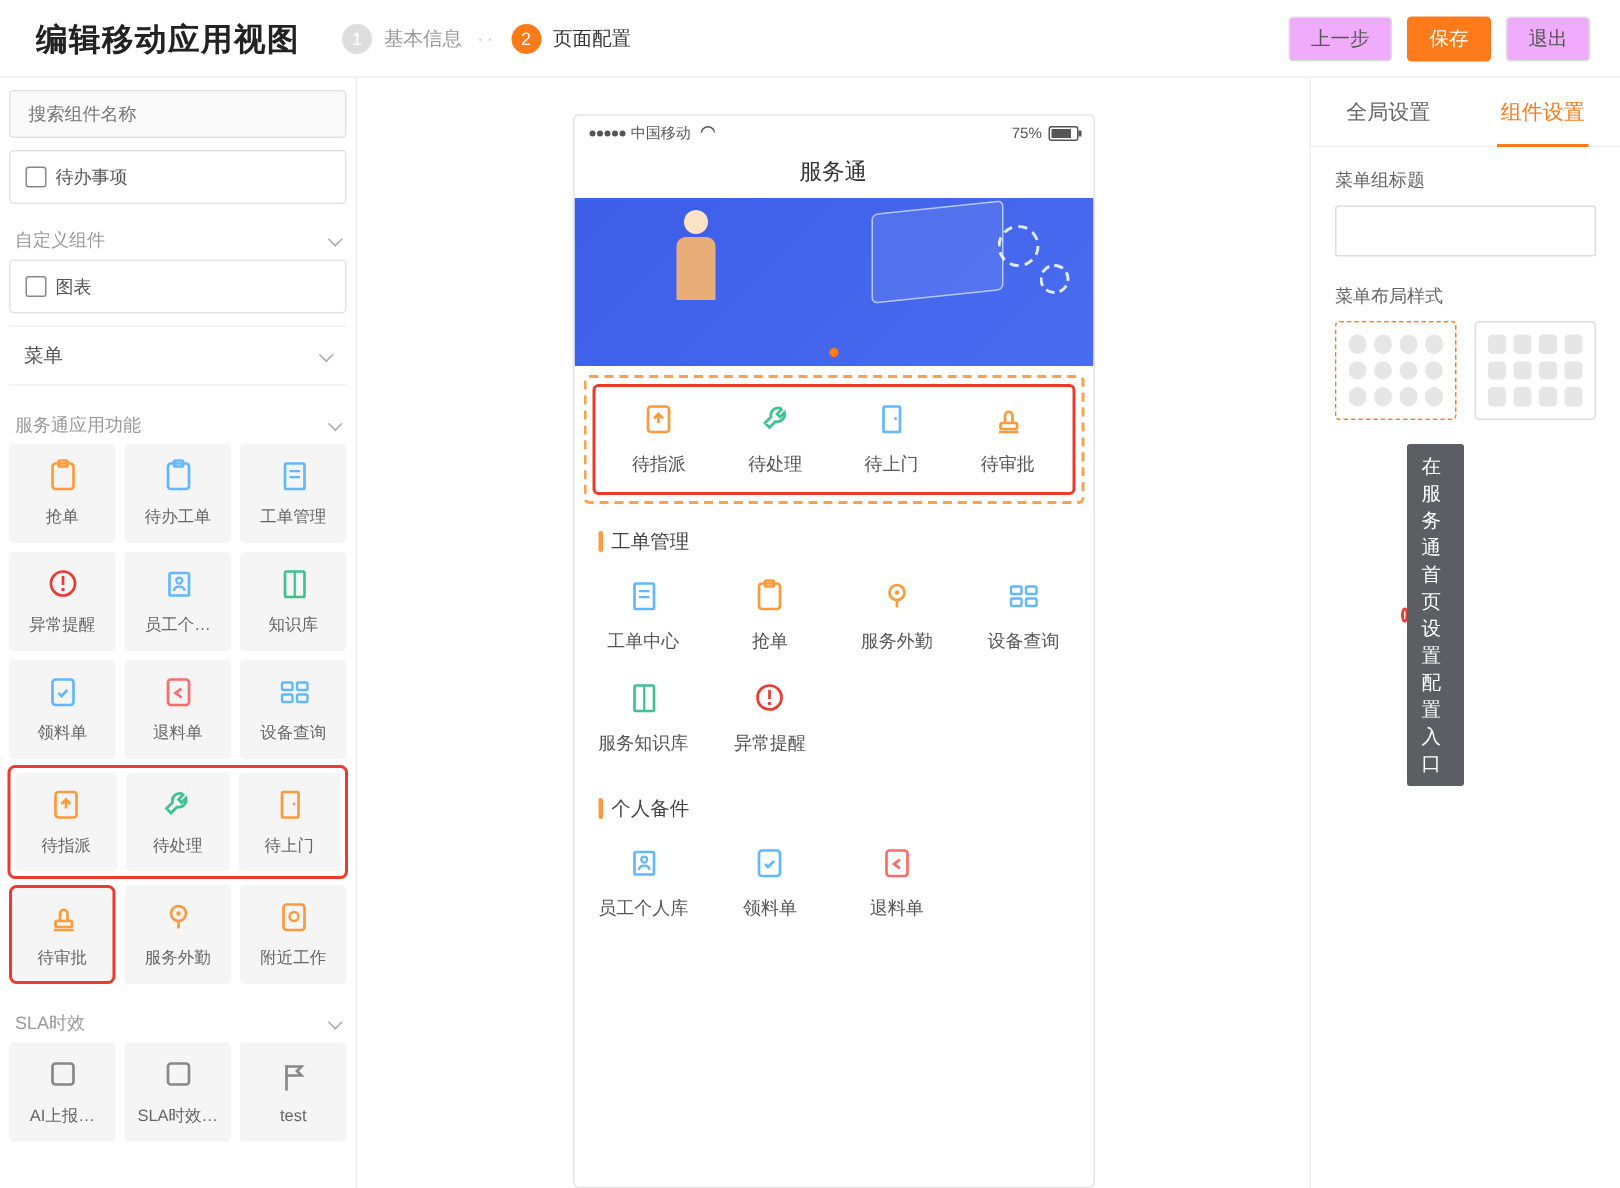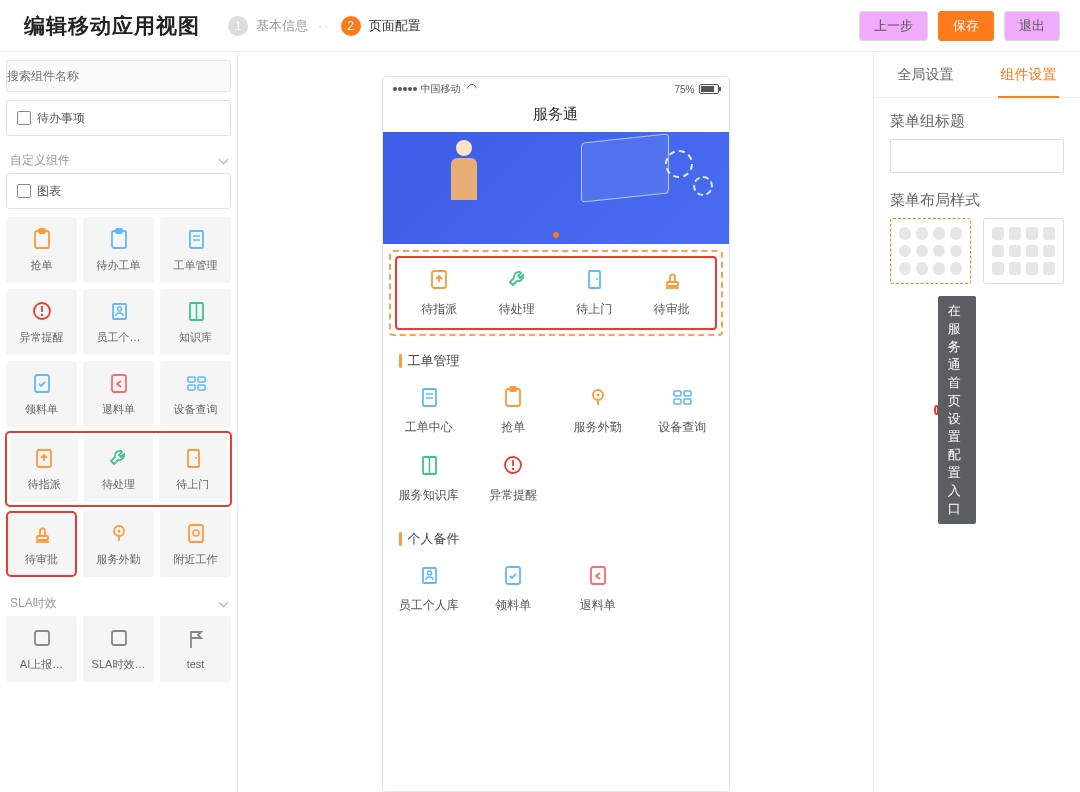--- a/index.html
+++ b/index.html
@@ -15,21 +15,21 @@
 .step.active .num { background: #ff7a1a; }
 .dots { color: #ccc; letter-spacing: 2px; }
 .hbtns { display: flex; gap: 10px; }
 .btn { height: 30px; padding: 0 14px; border: 1px solid #ddd; background: #f0abfc; border-radius: 3px; cursor: pointer; font-size: 13px; color: #555; }
 .btn.primary { background: #ff7a1a; border-color: #ff7a1a; color: #fff; }
 
 .main { display: flex; height: calc(100% - 52px); }
 
 
 .left { width: 238px; border-right: 1px solid #eee; padding: 8px 6px; overflow-y: auto; }
-.searchbox { width: 100%; height: 32px; border: 1px solid #e3e3e3; border-radius: 3px; padding: 0 0; font-size: 12px; color: #999; background: #fafafa; margin-bottom: 8px; }
+.searchbox { width: 100%; height: 32px; border: 1px solid #e3e3e3; border-radius: 3px; padding: 0 12px; font-size: 12px; color: #999; background: #fafafa; margin-bottom: 8px; }
 .widget-row { display: flex; gap: 8px; margin-bottom: 8px; }
 .widget-card { flex: 1; height: 36px; border: 1px solid #e3e3e3; border-radius: 3px; display: flex; align-items: center; gap: 6px; padding: 0 10px; font-size: 12px; color: #555; cursor: grab; }
 .widget-card .ico { width: 14px; height: 14px; border: 1.5px solid #888; border-radius: 2px; position: relative; }
 .group-hdr { font-size: 12px; color: #9a9a9a; padding: 8px 4px 4px; display: flex; align-items: center; justify-content: space-between; }
 .chev::after { content: ""; display: inline-block; width: 6px; height: 6px; border-right: 1px solid #aaa; border-bottom: 1px solid #aaa; transform: rotate(45deg); margin-left: 4px; vertical-align: 2px; }
 .menu-row { height: 40px; display: flex; align-items: center; justify-content: space-between; padding: 0 10px; color: #555; border-top: 1px solid #f0f0f0; border-bottom: 1px solid #f0f0f0; margin: 6px 0 10px; }
 
 .func-grid { display: grid; grid-template-columns: repeat(3, 1fr); gap: 6px; }
 .func-item { background: #f5f5f5; height: 66px; border-radius: 3px; display: flex; flex-direction: column; align-items: center; justify-content: center; gap: 6px; font-size: 11px; color: #666; cursor: grab; position: relative; }
 .func-item svg { width: 22px; height: 22px; }
@@ -72,21 +72,21 @@
 .callout .marker { width: 10px; height: 10px; border: 2px solid #eb3b2f; border-radius: 50%; background: #fff; margin-right: -1px; }
 .callout .bubble { background: #5b5e62; color: #fff; padding: 6px 10px; font-size: 13px; border-radius: 2px; }
 
 
 .right { width: 207px; border-left: 1px solid #eee; }
 .tabs { display: flex; height: 46px; border-bottom: 1px solid #eee; }
 .tab { flex: 1; display: flex; align-items: center; justify-content: center; font-size: 14px; color: #666; cursor: pointer; position: relative; }
 .tab.active { color: #ff7a1a; }
 .tab.active::after { content: ""; position: absolute; bottom: -1px; left: 20%; right: 20%; height: 2px; background: #ff7a1a; }
 .rbody { padding: 14px 16px; }
-.flabel { font-size: 15px; color: #666; margin-bottom: 8px; }
+.flabel { font-size: 12px; color: #666; margin-bottom: 8px; }
 .finput { width: 100%; height: 34px; border: 1px solid #ddd; border-radius: 2px; margin-bottom: 18px; padding: 0 8px; }
 .layout-opts { display: flex; gap: 12px; }
 .lopt { width: 96px; height: 66px; border: 1px solid #ddd; border-radius: 3px; display: grid; grid-template-columns: repeat(4, 1fr); grid-template-rows: repeat(3, 1fr); gap: 5px; padding: 8px; cursor: pointer; }
 .lopt.sel { border: 1px dashed #ff7a1a; }
 .lopt i { background: #e6e6e6; border-radius: 50%; }
 .lopt.alt i { border-radius: 3px; }
 
 
 .left::-webkit-scrollbar { width: 6px; }
 .left::-webkit-scrollbar-thumb { background: #ccc; border-radius: 3px; }
@@ -127,20 +127,28 @@
     <div class="group-hdr">
         <span>自定义组件</span>
         <span class="chev"></span>
       </div>
     <div class="widget-row">
       <div class="widget-card">
           <span class="ico"></span>
           <span>图表</span>
         </div>
     </div>
+    <div class="menu-row">
+        <span>菜单</span>
+        <span class="chev"></span>
+      </div>
+    <div class="group-hdr">
+        <span>服务通应用功能</span>
+        <span class="chev"></span>
+      </div>
 
     <div class="func-grid" id="svc-grid">
         <div class="func-item ">
     <span><svg viewBox="0 0 22 22">
               <rect x="4" y="3" width="14" height="17" rx="2" fill="none" stroke="#ff9a3c" stroke-width="1.8"></rect>
               <rect x="8" y="1" width="6" height="4" rx="1" fill="none" stroke="#ff9a3c" stroke-width="1.8"></rect>
             </svg></span>
     <span>抢单</span>
         </div>
         <div class="func-item ">

